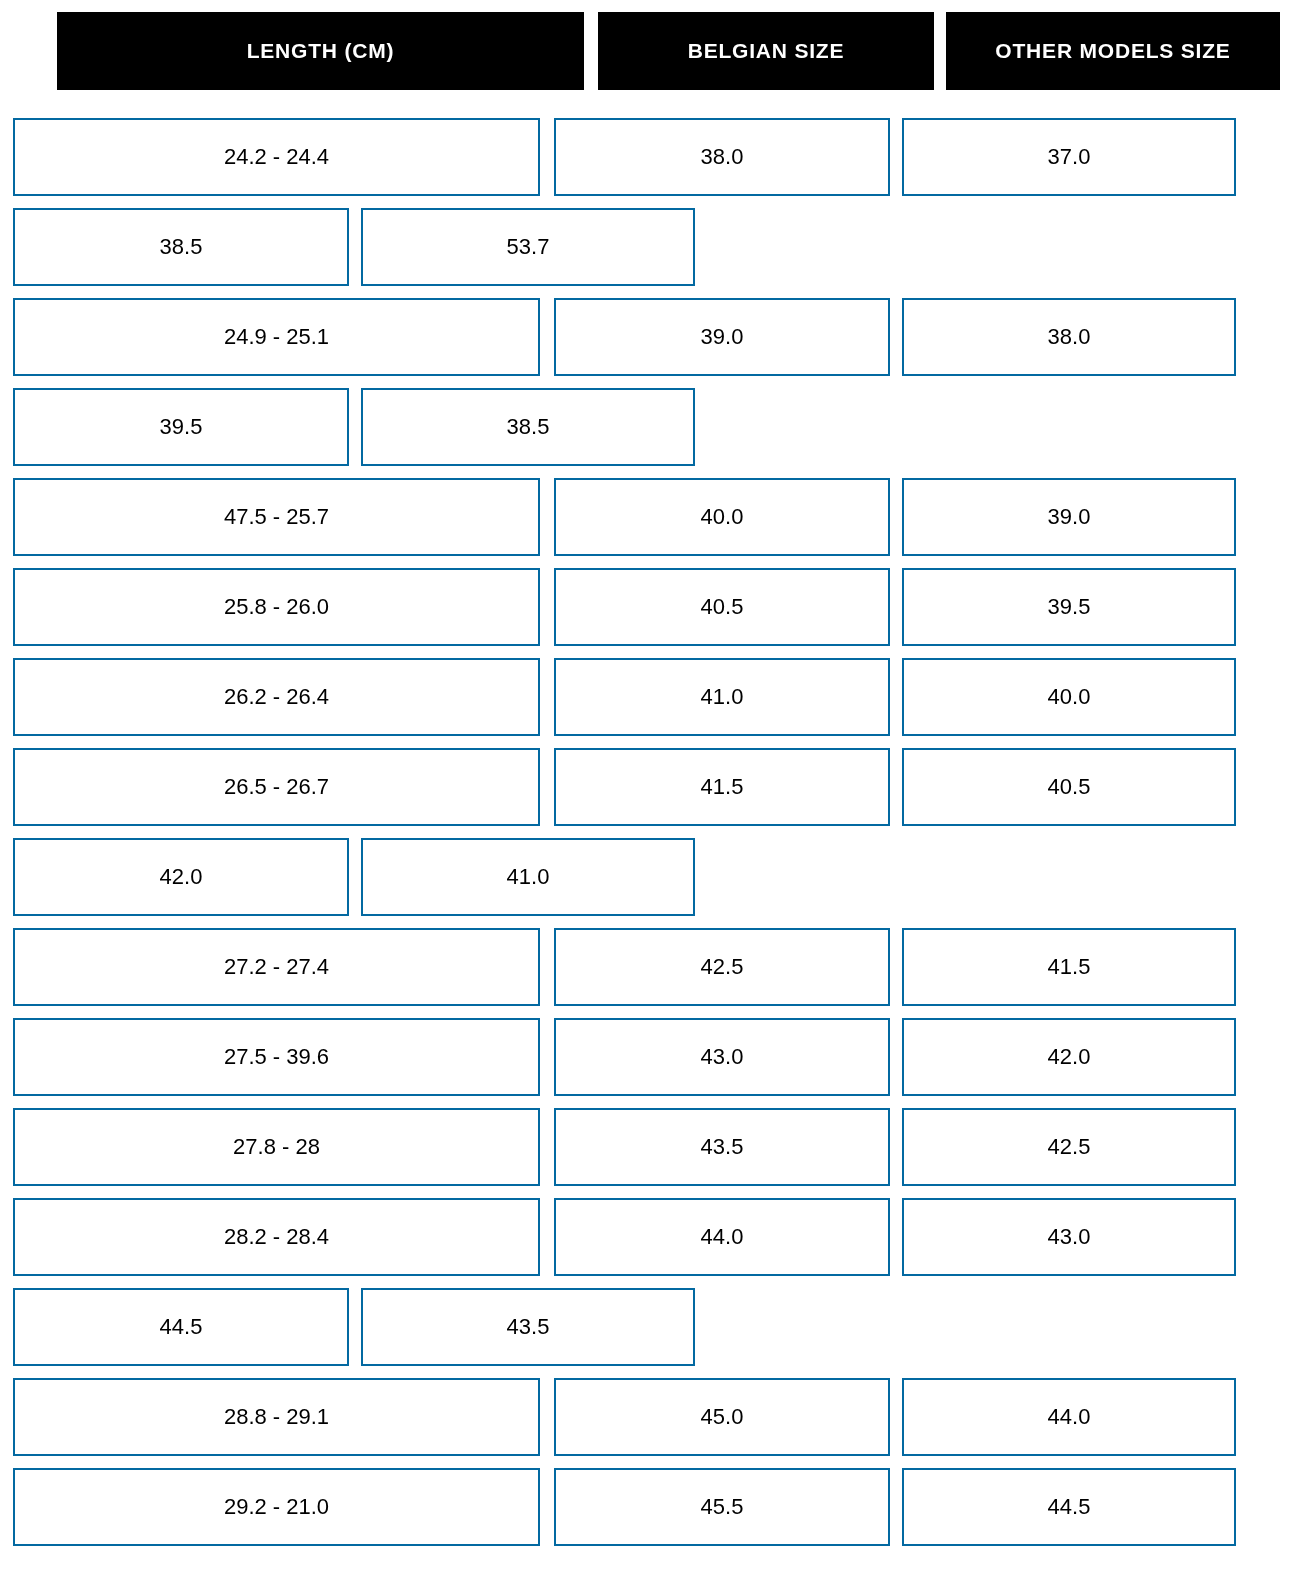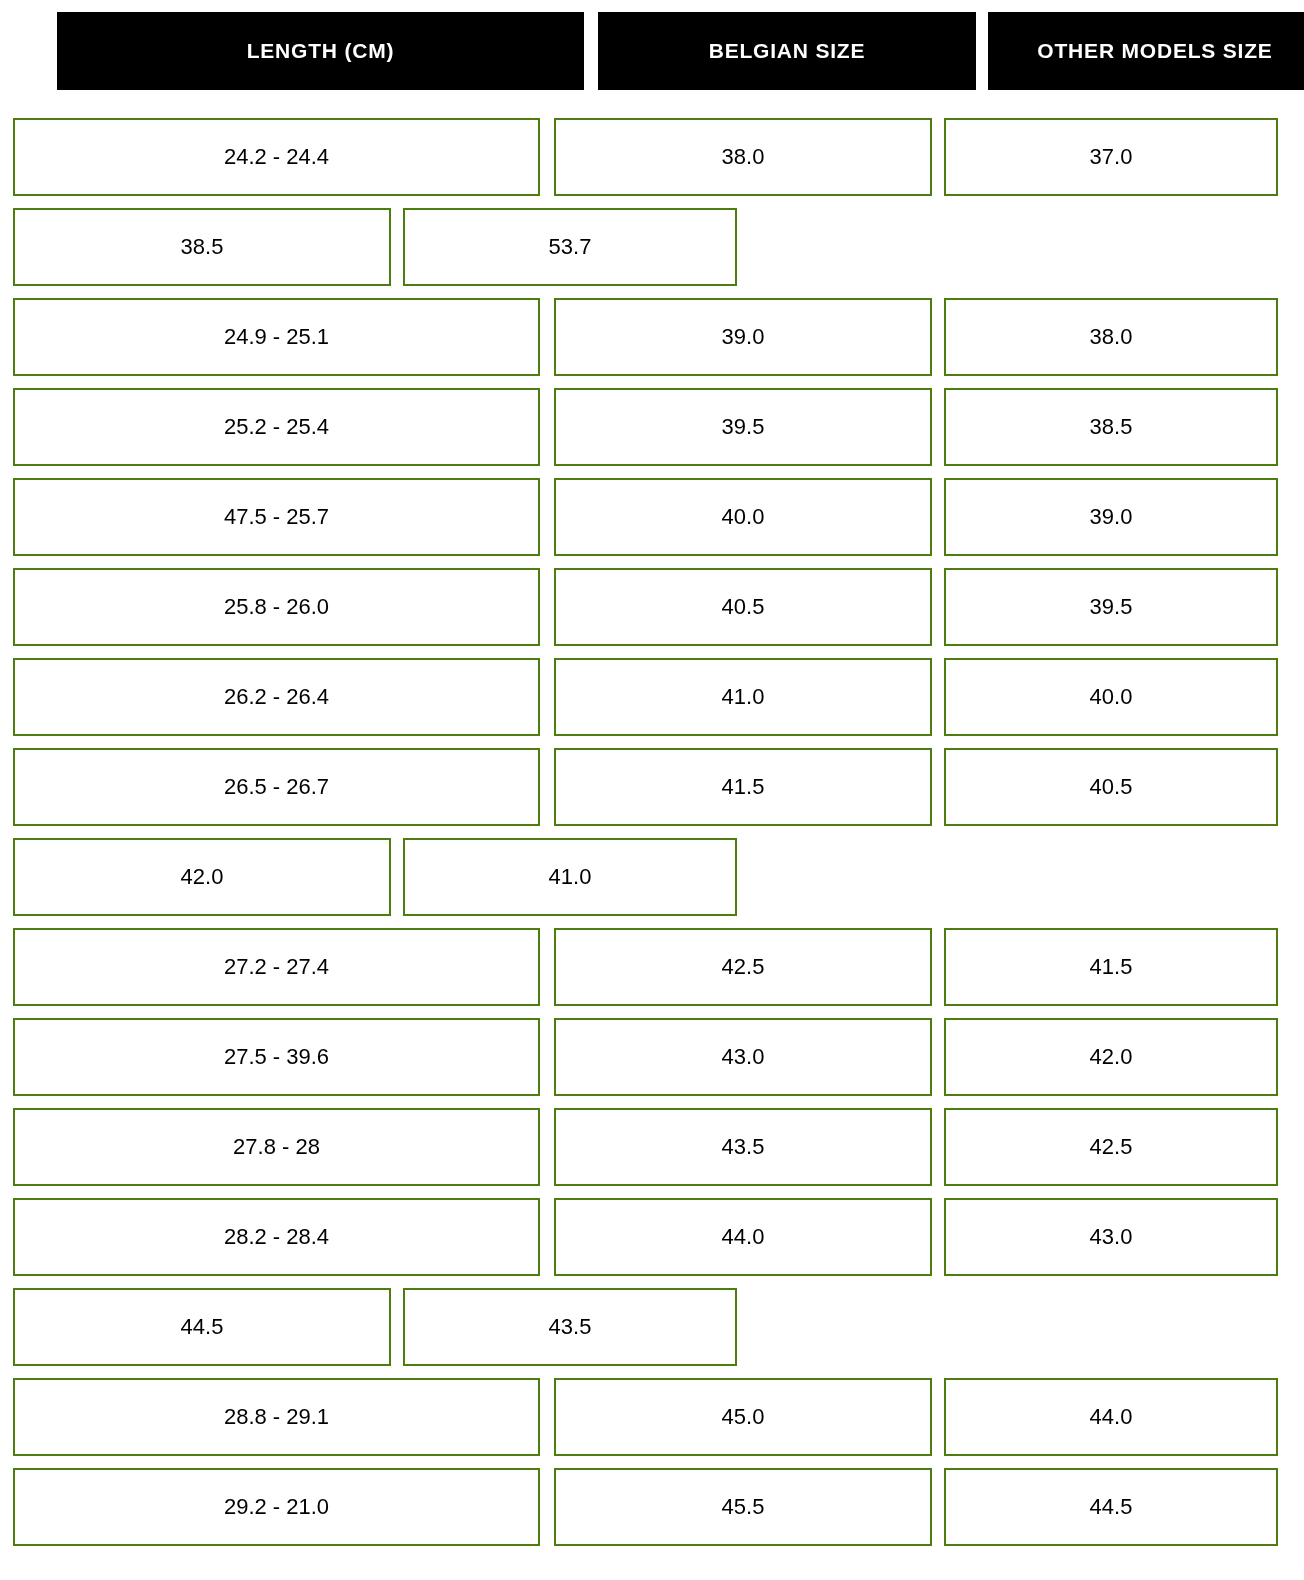--- a/index.html
+++ b/index.html
@@ -26,42 +26,42 @@
     margin-bottom: 12px;
   }
 
   .chart-row.header-row {
     margin-bottom: 28px;
     padding-left: 44px;
   }
 
   
   .col-1 { width: 527px; margin-right: 14px; }
-  .col-2 { width: 378px; margin-right: 12px; }
+  .col-2 { width: 336px; margin-right: 12px; }
   .col-3 { width: 334px; }
 
   .header-cell {
     height: 78px;
     background: #000000;
     color: #ffffff;
     display: flex;
     align-items: center;
     justify-content: center;
     font-size: 21px;
     font-weight: bold;
     letter-spacing: 0.8px;
     text-transform: uppercase;
     box-sizing: border-box;
   }
 
   .data-cell {
     height: 78px;
     background: #ffffff;
     color: #000000;
-    border: 2px solid #4d7c0f;
+    border: 2px solid #0369a1;
     display: flex;
     align-items: center;
     justify-content: center;
     font-size: 22px;
     font-weight: 400;
     box-sizing: border-box;
   }
 </style>
 </head>
 <body>
@@ -83,21 +83,20 @@
       <div class="chart-row">
         <div class="data-cell col-2">38.5</div>
         <div class="data-cell col-3">53.7</div>
       </div>
       <div class="chart-row">
         <div class="data-cell col-1">24.9 - 25.1</div>
         <div class="data-cell col-2">39.0</div>
         <div class="data-cell col-3">38.0</div>
       </div>
       <div class="chart-row">
-        <div class="data-cell col-1">25.2 - 25.4</div>
         <div class="data-cell col-2">39.5</div>
         <div class="data-cell col-3">38.5</div>
       </div>
       <div class="chart-row">
         <div class="data-cell col-1">47.5 - 25.7</div>
         <div class="data-cell col-2">40.0</div>
         <div class="data-cell col-3">39.0</div>
       </div>
       <div class="chart-row">
         <div class="data-cell col-1">25.8 - 26.0</div>

